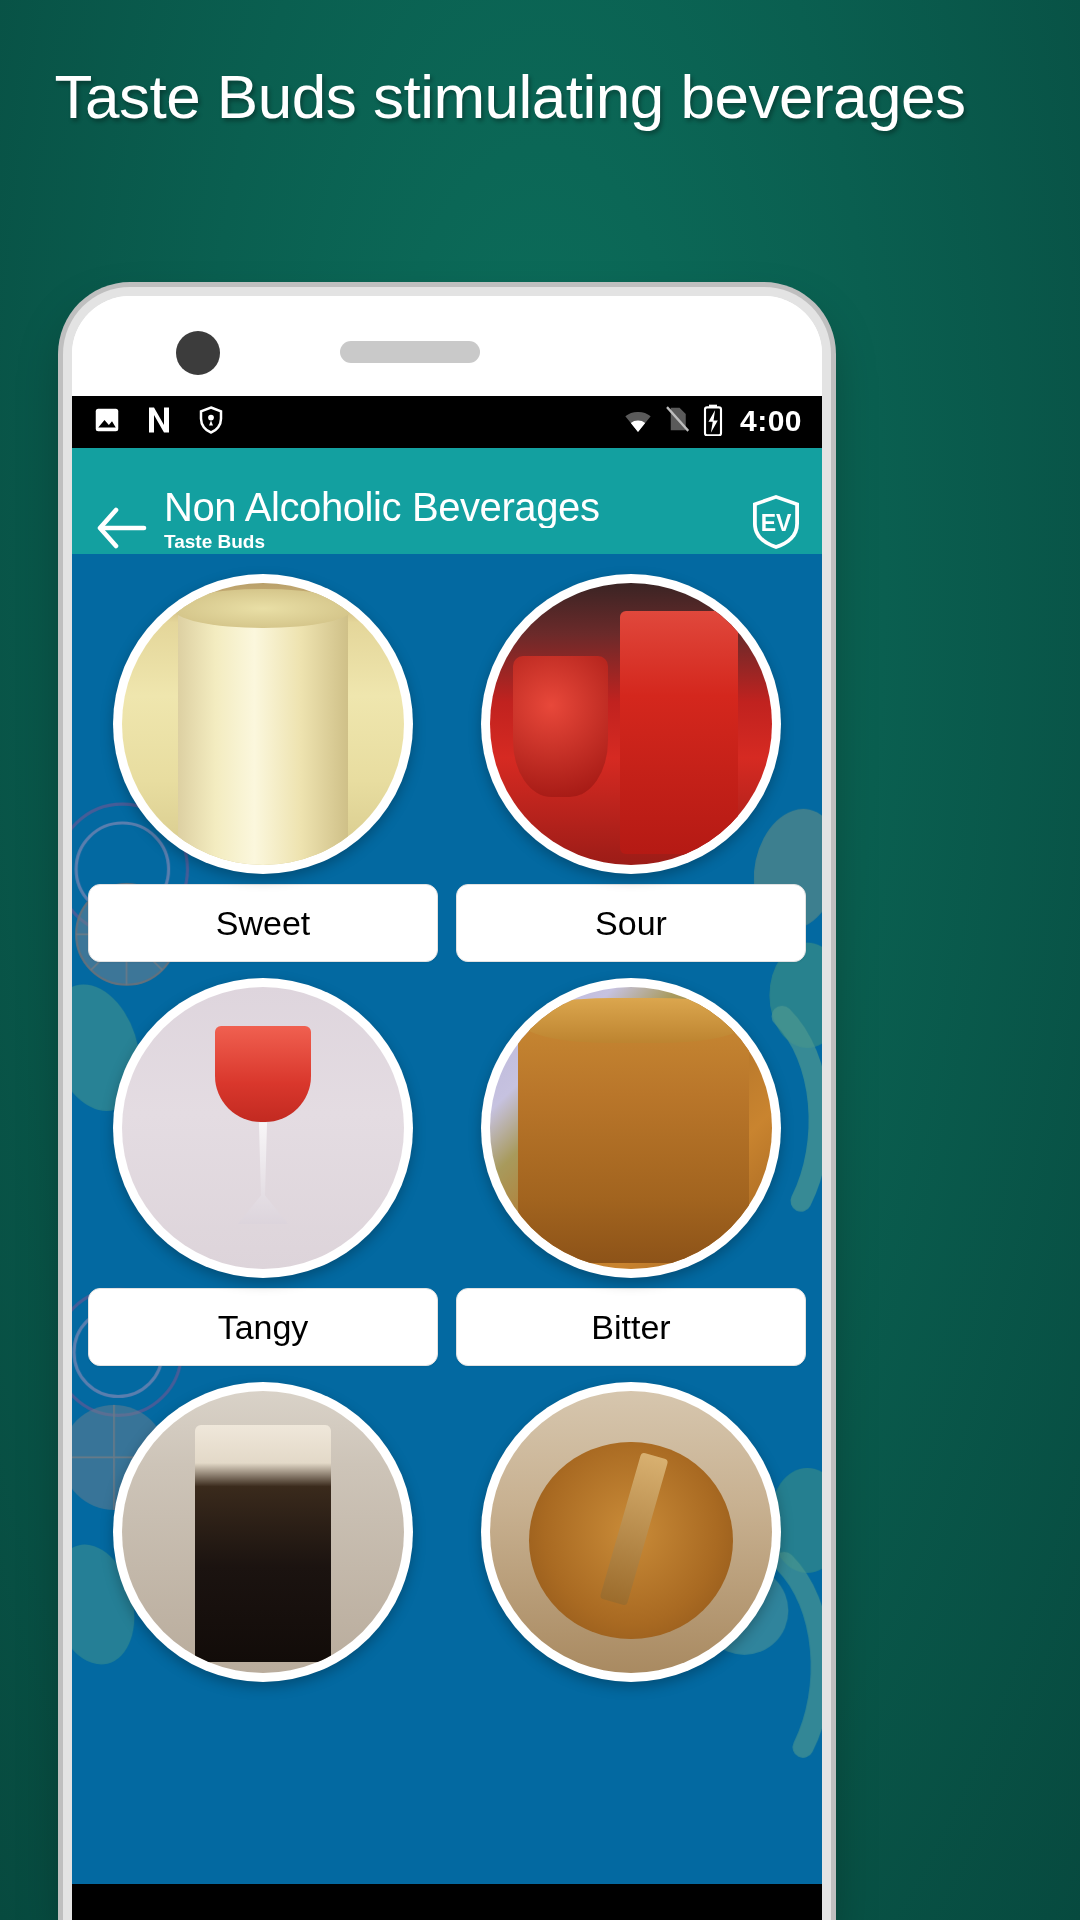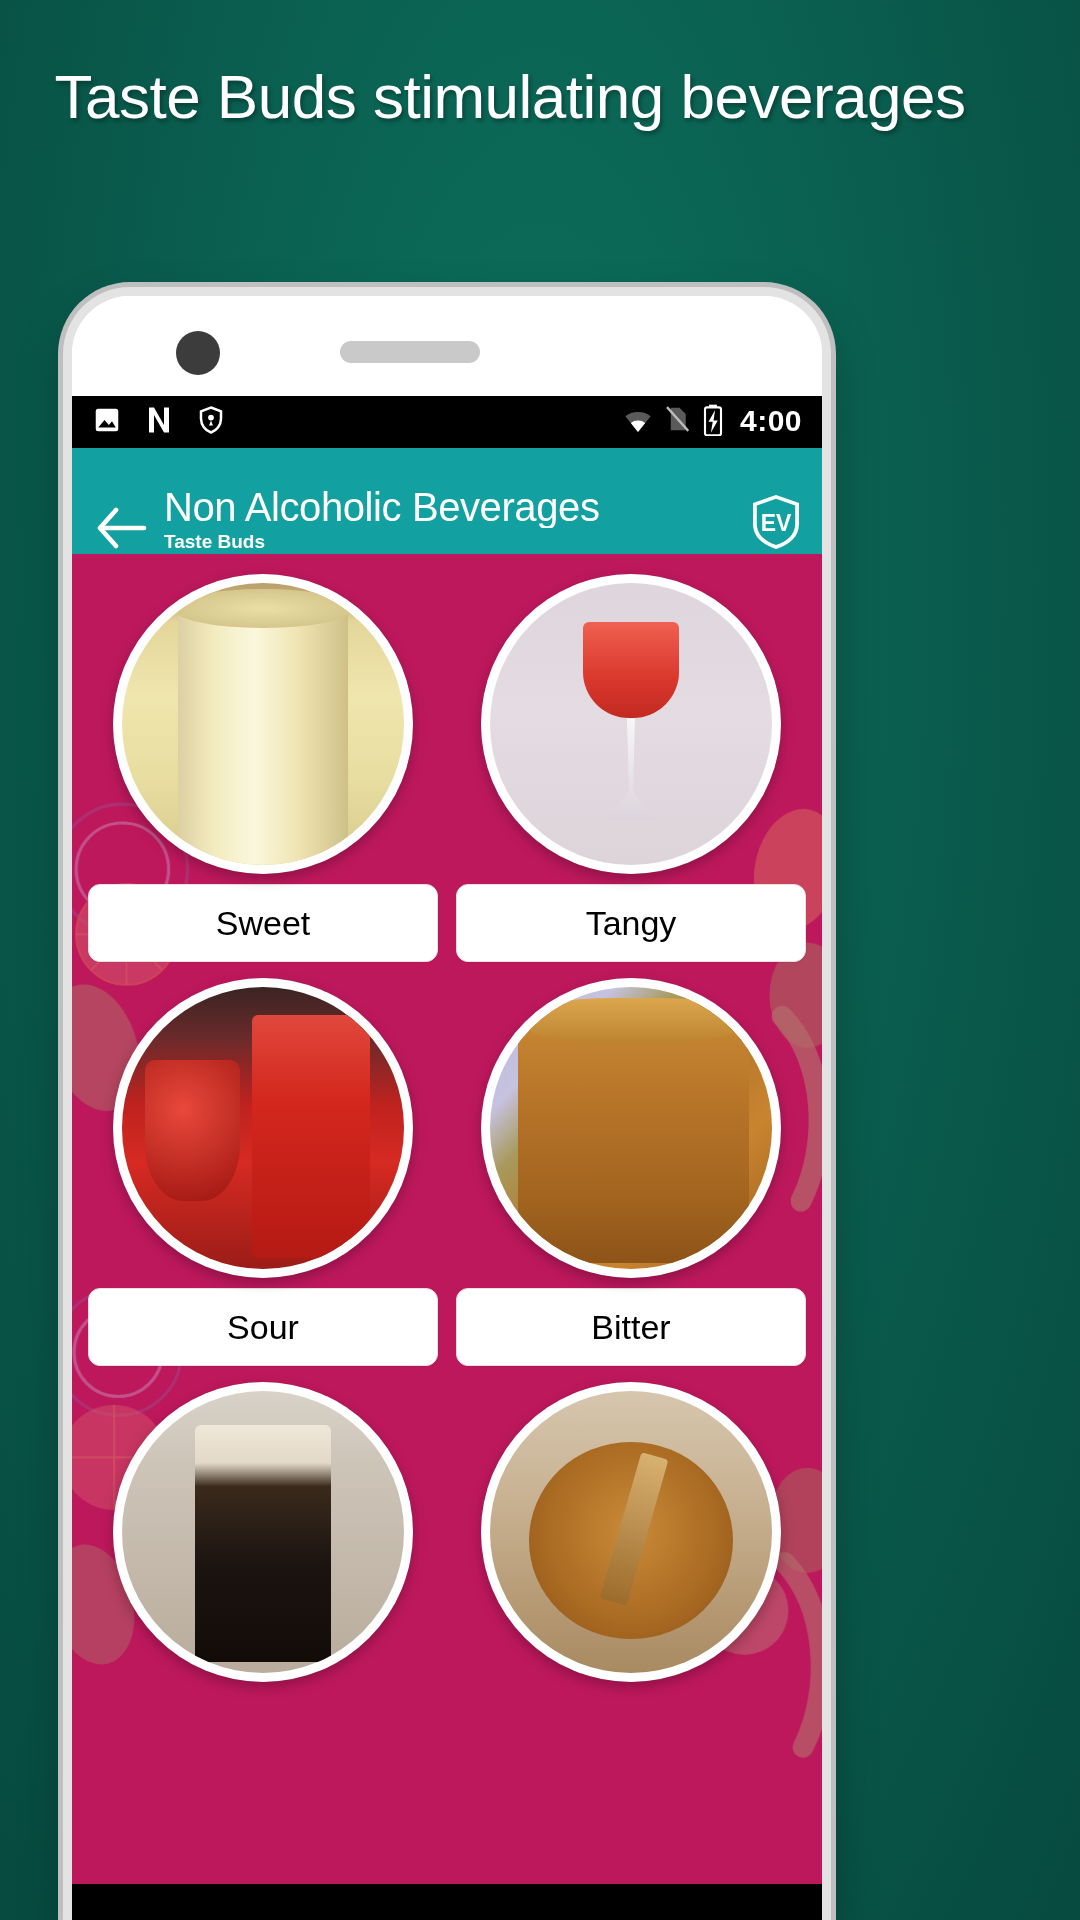--- a/index.html
+++ b/index.html
@@ -70,21 +70,21 @@
   .title-sub {
     color:#fff; font-size:19px; font-weight:700; line-height:1.25;
     margin-top:2px; white-space:nowrap;
   }
   .brand-logo { flex:0 0 56px; margin-left:8px; }
 
   
   .content {
     position:relative;
     height:calc(1624px - 100px - 52px - 106px);
-    background:#be185d;
+    background:#0369a1;
     overflow:hidden;
   }
   .bg-deco { position:absolute; inset:0; pointer-events:none; }
 
   .grid {
     position:relative;
     padding:14px 16px 0 16px;
     display:grid;
     grid-template-columns:1fr 1fr;
     column-gap:18px;
@@ -284,39 +284,39 @@
         </div>
         <div class="label-card">
           <span>Sweet</span>
         </div>
       </div>
 
       <div class="cell">
         <div class="thumb-wrap">
           <div class="thumb">
             <div class="thumb-inner">
+                <div class="ph ph-sour"></div>
+              </div>
+          </div>
+        </div>
+        <div class="label-card">
+          <span>Sour</span>
+        </div>
+      </div>
+
+      <div class="cell">
+        <div class="thumb-wrap">
+          <div class="thumb">
+            <div class="thumb-inner">
                 <div class="ph ph-tangy"></div>
               </div>
           </div>
         </div>
         <div class="label-card">
           <span>Tangy</span>
-        </div>
-      </div>
-
-      <div class="cell">
-        <div class="thumb-wrap">
-          <div class="thumb">
-            <div class="thumb-inner">
-                <div class="ph ph-sour"></div>
-              </div>
-          </div>
-        </div>
-        <div class="label-card">
-          <span>Sour</span>
         </div>
       </div>
 
       <div class="cell">
         <div class="thumb-wrap">
           <div class="thumb">
             <div class="thumb-inner">
                 <div class="ph ph-bitter"></div>
               </div>
           </div>

